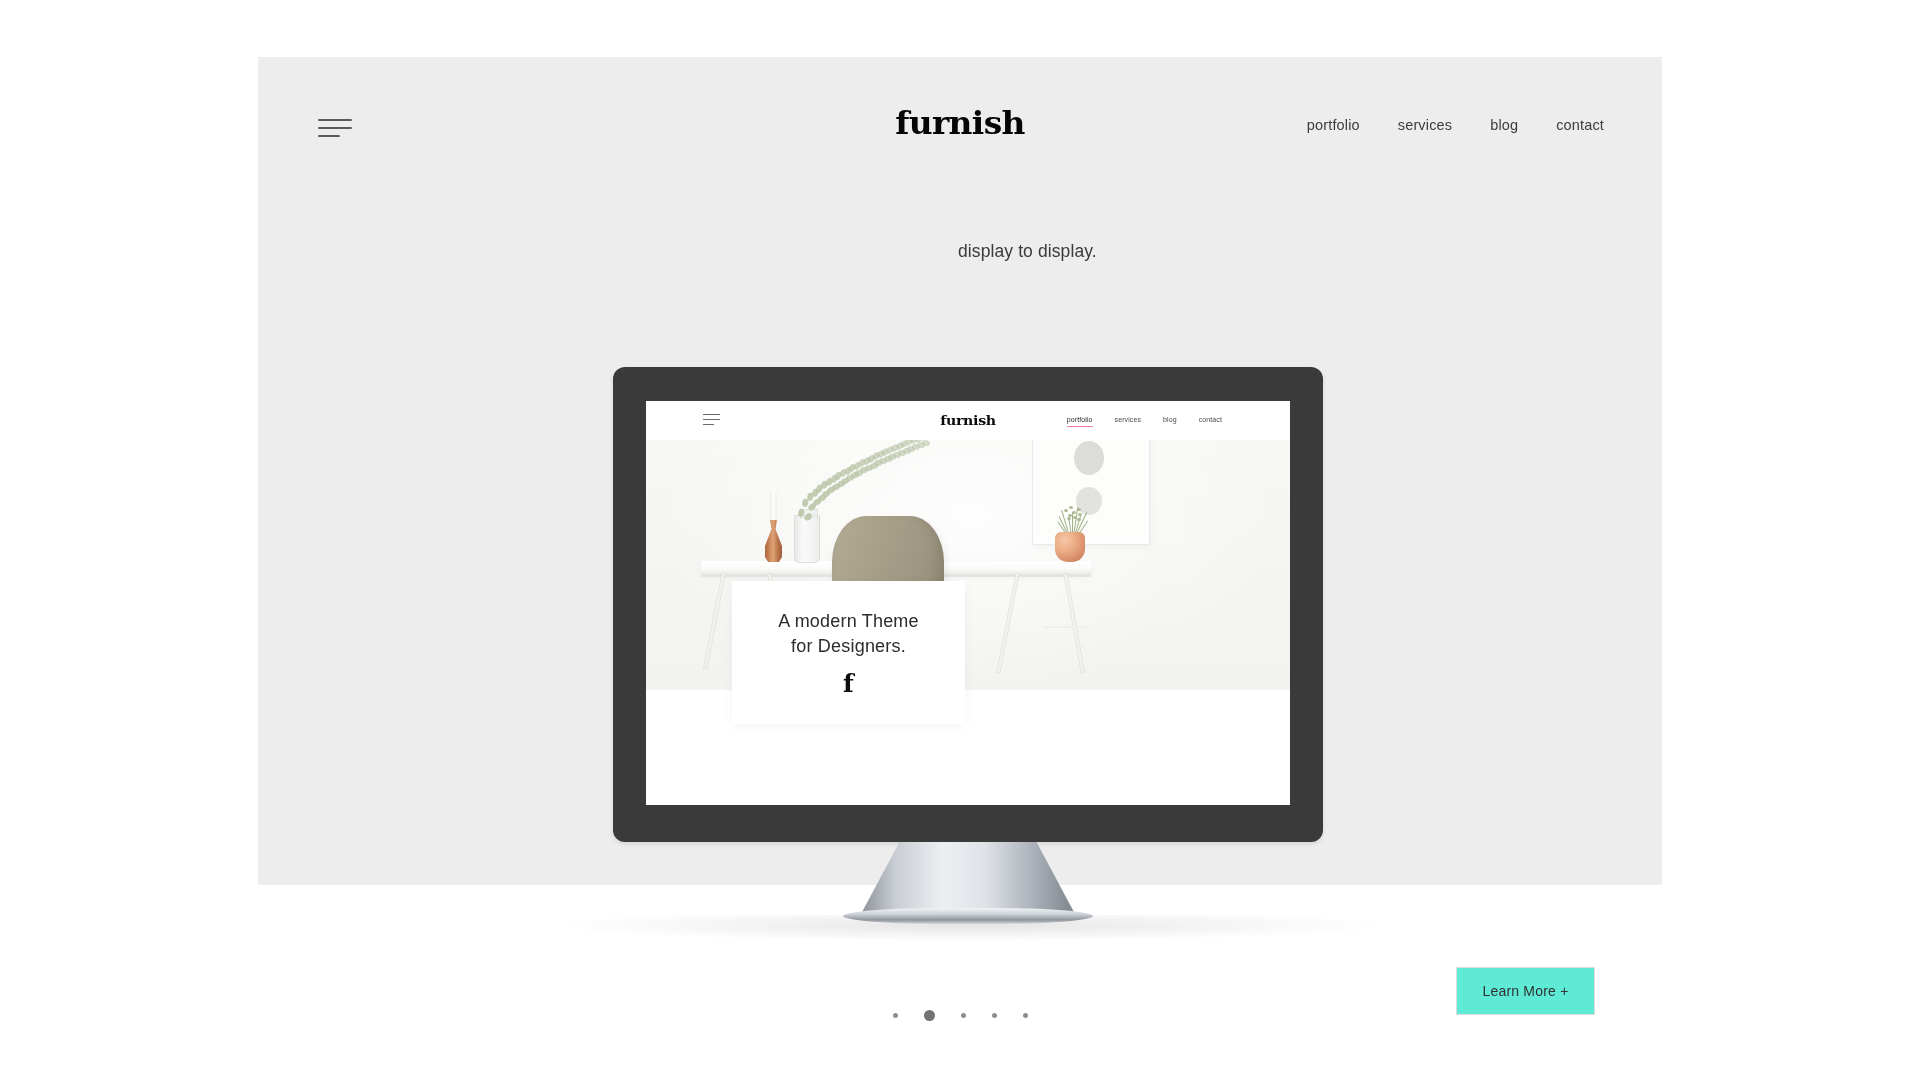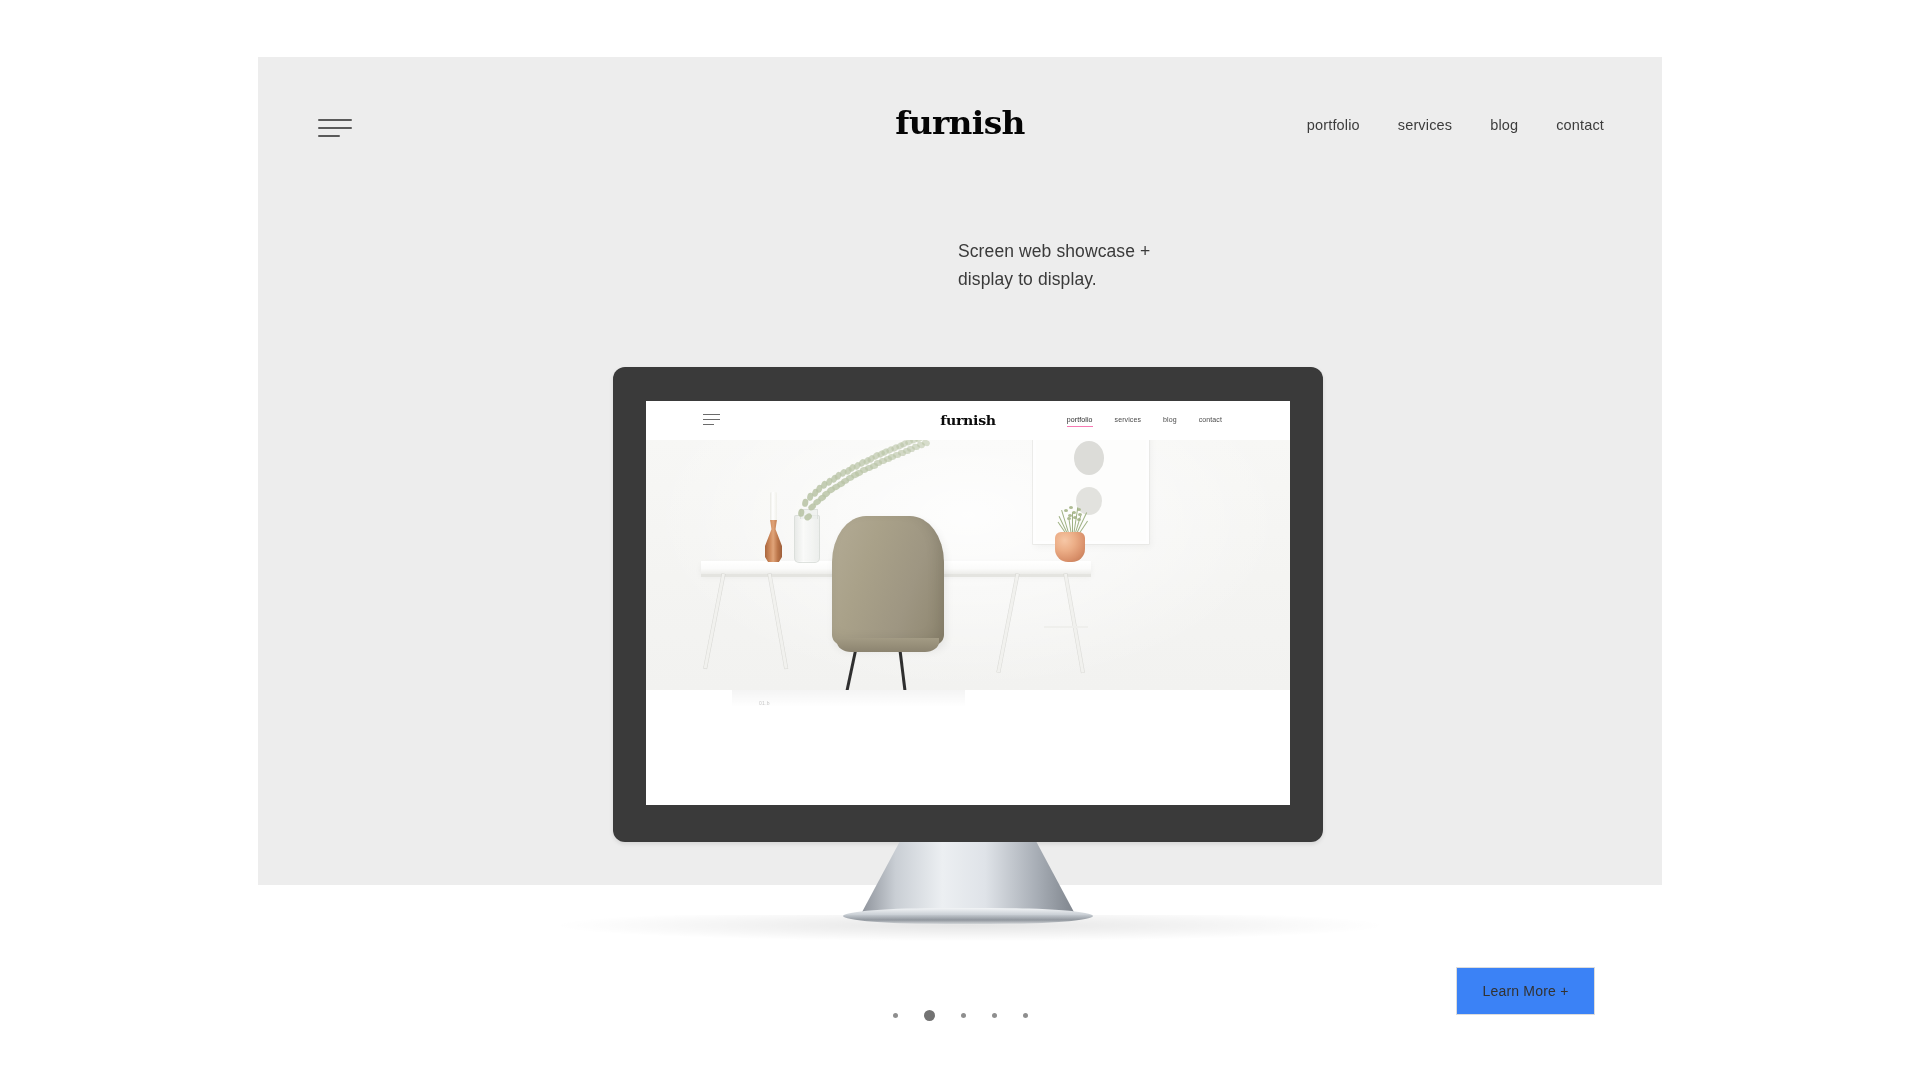--- a/index.html
+++ b/index.html
@@ -487,21 +487,21 @@
     background: #737373;
   }
 
   .learn-more {
     position: absolute;
     left: 1456px;
     top: 967px;
     width: 139px;
     height: 48px;
     border: 1px solid #dcdcdc;
-    background: #3b82f6;
+    background: #5eead4;
     display: flex;
     align-items: center;
     justify-content: center;
     font-size: 14px;
     color: #323232;
     cursor: pointer;
     letter-spacing: 0.2px;
   }
 </style>
 </head>
@@ -523,21 +523,20 @@
 
     <nav class="main-nav">
       <a href="#">portfolio</a>
       <a href="#">services</a>
       <a href="#">blog</a>
       <a href="#">contact</a>
     </nav>
   </div>
 
   <div class="headline">
-    <div>Screen web showcase +</div>
     <div>display to display.</div>
   </div>
 
   <div class="monitor">
     <div class="screen">
 
       <div class="inner-header">
         <div class="inner-ham">
           <span></span>
           <span></span>
@@ -654,20 +653,27 @@
             <div class="bud" style="left: 16.5345px; top: 15px;"></div>
           </div>
         <div class="planter"></div>
       </div>
 
       <div class="scroll-strip">
         <div class="tiny-caption">01.b</div>
       </div>
       <div class="card-shadow"></div>
 
+      <div class="hero-card">
+        <div class="hero-card-title">
+          <div>A modern Theme</div>
+          <div>for Designers.</div>
+        </div>
+        <div class="hero-card-mono">f</div>
+      </div>
 
     </div>
   </div>
 
   <div class="stand-neck"></div>
   <div class="stand-base"></div>
   <div class="monitor-shadow"></div>
 
   <div class="dots" id="dots">
       <span class="dot"></span>

